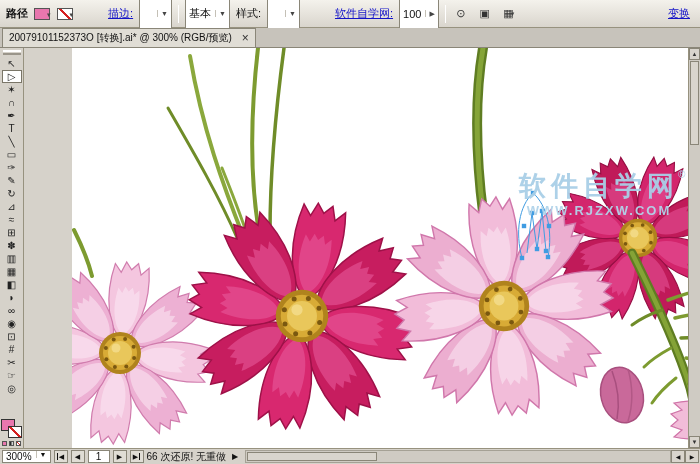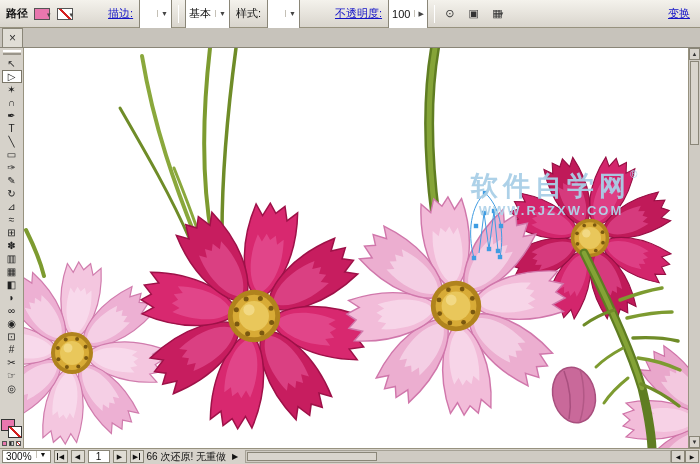--- a/index.html
+++ b/index.html
@@ -42,21 +42,21 @@
   .tool.active{background:#ffffff;border:1px solid #7a7668;}
   .swatch-area{margin-top:auto;position:relative;width:22px;height:20px;}
   .fill-swatch{position:absolute;left:0;top:0;width:14px;height:12px;border:1px solid #333;background:#e877ae;cursor:pointer;}
   .stroke-swatch{position:absolute;left:7px;top:7px;width:14px;height:12px;border:1px solid #333;
     background:linear-gradient(45deg,transparent 43%,#d42020 43%,#d42020 57%,transparent 57%),#fff;cursor:pointer;}
   .mini-row{display:flex;gap:2px;margin:2px 0 2px 0;}
   .mini{width:5px;height:5px;border:1px solid #555;background:#e877ae;cursor:pointer;}
   .mini.grad{background:linear-gradient(90deg,#000,#fff);}
   .mini.none{background:linear-gradient(45deg,transparent 40%,#d42020 40%,#d42020 60%,transparent 60%),#fff;}
 
-  #canvas{flex:1 1 auto;background:#ec4899;position:relative;overflow:hidden;}
+  #canvas{flex:1 1 auto;background:#ec4899;position:relative;overflow:hidden;margin-left:48px;}
   #canvas svg{display:block;}
 
   #vscroll{flex:0 0 12px;width:12px;background:#cfcbc3;border-left:1px solid #97927f;
     display:flex;flex-direction:column;}
   .scroll-btn{height:12px;width:100%;background:#d9d5cd;border:1px solid #8a8678;
     font-size:6px;display:flex;align-items:center;justify-content:center;color:#333;cursor:pointer;}
   .vthumb{height:84px;margin:1px;background:#d9d5cd;border:1px solid #8a8678;cursor:grab;}
   .vtrack{flex:1;}
 
   
@@ -97,34 +97,35 @@
     <span class="sep"></span>
     <span class="combo">
       <span class="val">基本</span>
       <span class="arrow">▼</span>
     </span>
     <span>样式:</span>
     <span class="combo">
       <span class="val"></span>
       <span class="arrow">▼</span>
     </span>
-    <a class="blue-link">不透明度:</a>
+    <a class="blue-link">软件自学网:</a>
     <span class="combo">
       <span class="val">100</span>
       <span class="arrow">▶</span>
     </span>
     <span class="sep"></span>
     <span class="icon-btn">⊙</span>
     <span class="icon-btn">▣</span>
     <span class="icon-btn">▦<span class="mini-arrow">▾</span></span>
     <a class="blue-link" style="margin-left:auto;margin-right:4px;text-decoration:underline;">变换</a>
   </div>
 
   <div id="tab-bar">
     <div class="doc-tab">
+      <span>20079101152373O [转换].ai* @ 300% (RGB/预览)</span>
       <span class="tab-close">×</span>
     </div>
   </div>
 
   <div id="main">
 
     <div id="toolbar">
       <div class="toolbar-grip"></div>
       <div id="tools">
           <div class="tool">↖</div>

